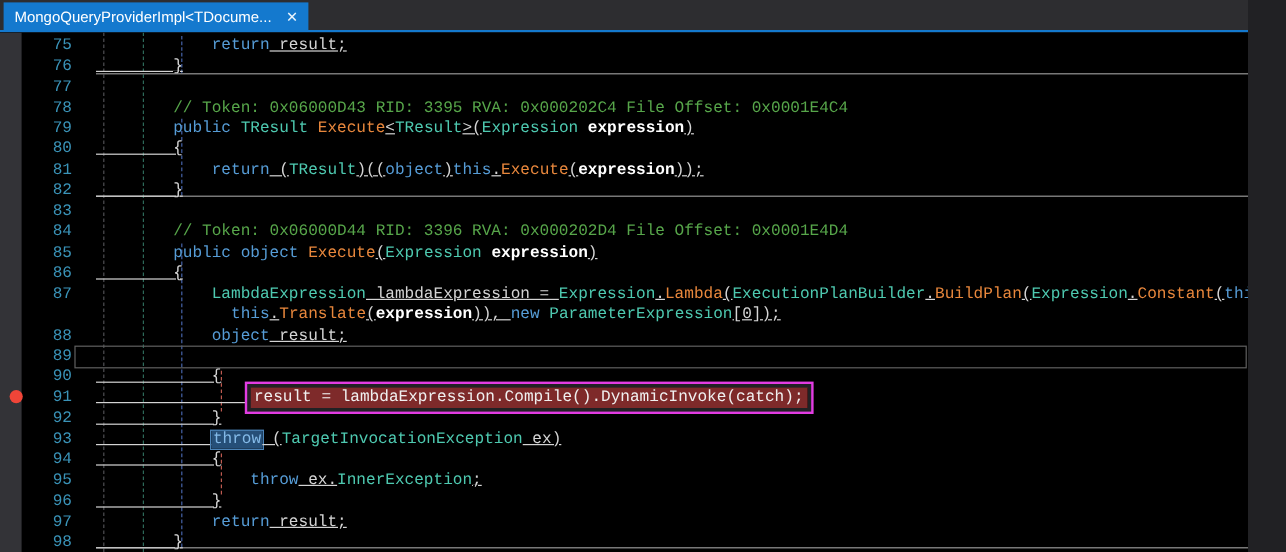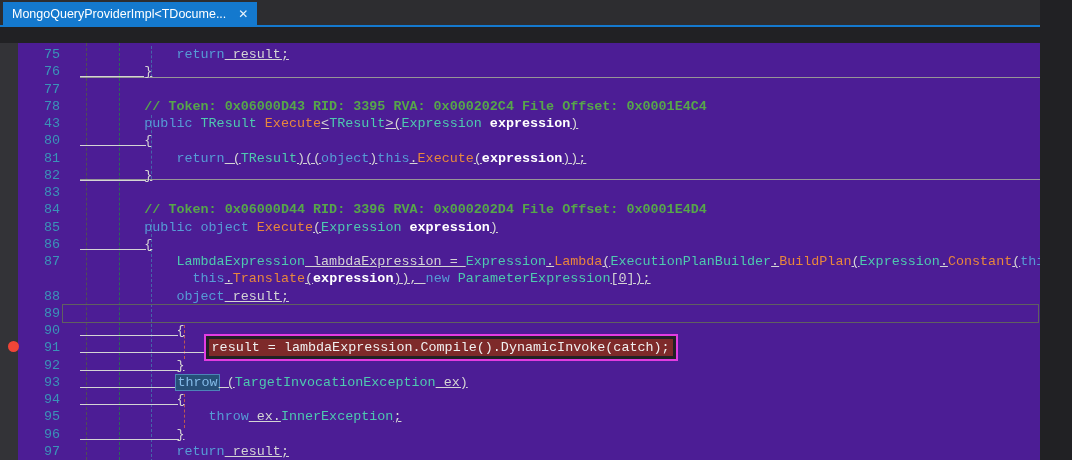--- a/index.html
+++ b/index.html
@@ -6,36 +6,36 @@
   #app{position:relative;width:1008px;height:460px;overflow:hidden;background:#212124;
        font-family:"Liberation Mono","DejaVu Sans Mono",monospace;padding-left:32px;}
   
   .tabbar{position:absolute;top:0;left:0;right:0;height:25px;background:#2D2D30;}
   .tab{position:absolute;left:3px;top:2px;height:23px;background:#1479CE;color:#fff;
        display:flex;align-items:center;padding:0 9px;
        font-family:"Liberation Sans",sans-serif;font-size:12.5px;cursor:default;}
   .tab-close{margin-left:12px;font-size:12px;line-height:12px;color:#EAF4FC;}
   .tab-underline{position:absolute;top:25px;left:0;right:0;height:2px;background:#1479CE;}
   
-  .editor{position:absolute;top:27px;left:0;right:0;bottom:0;overflow:hidden;background:#4c1d95;margin-top:16px;}
+  .editor{position:absolute;top:27px;left:0;right:0;bottom:0;overflow:hidden;background:#000000;}
   .gutter{position:absolute;left:0;top:0;bottom:0;width:18px;background:#333337;}
   .bp-dot{position:absolute;left:8px;top:298px;width:11px;height:11px;border-radius:50%;background:#F04538;}
   .guide{position:absolute;width:0;border-left:1px dashed #4F4F53;}
   .g-gray{border-color:#4F4F53;} .g-teal{border-color:#2D6959;}
   .g-blue{border-color:#4664AA;} .g-red{border-color:#BE5A50;}
   .sep{position:absolute;left:80px;right:0;height:1px;background:#969696;}
   .curline{position:absolute;left:62px;right:1px;top:260.5px;height:17px;
            border:1px solid #606060;pointer-events:none;}
   
   .rows{position:absolute;left:0;top:3px;right:0;}
   .row{position:relative;height:17.25px;line-height:17.25px;font-size:13.4px;white-space:pre;}
   .ln{position:absolute;left:18px;width:42px;top:0;text-align:right;color:#3A93B8;}
   .code{position:absolute;left:80px;top:0;white-space:pre;color:#D4D4D4;}
   .kw{color:#569CD6;} .ty{color:#4EC9B0;} .mt{color:#E8873C;}
-  .cm{color:#57A64A;font-weight:bold;} .pl{color:#D4D4D4;text-decoration:underline;} .pm{color:#FFFFFF;font-weight:bold;}
+  .cm{color:#57A64A;} .pl{color:#D4D4D4;text-decoration:underline;} .pm{color:#FFFFFF;font-weight:bold;}
   .kwbox{color:#84BAE8;background:#264F78;box-shadow:0 0 0 1px #4C84B8;padding:0 1px;}
   .hlred{color:#F0F0F0;background:#7E2A2A;padding:1px 3px;
          box-shadow:0 0 0 3px #212124,0 0 0 5px #E23CE2;}
 </style>
 </head>
 <body>
 
 <div id="app">
 
   <div class="tabbar">
@@ -60,21 +60,21 @@
 
     <div class="sep" style="top:33.5px;"></div>
     <div class="sep" style="top:135.5px;"></div>
     <div class="sep" style="top:429px;"></div>
 
     <div class="rows">
         <div class="row"><span class="ln">75</span><span class="code"><span class="kw">            return</span><span class="pl"> result;</span></span></div>
         <div class="row"><span class="ln">76</span><span class="code"><span class="pl">        }</span></span></div>
         <div class="row"><span class="ln">77</span><span class="code"></span></div>
         <div class="row"><span class="ln">78</span><span class="code"><span class="cm">        // Token: 0x06000D43 RID: 3395 RVA: 0x000202C4 File Offset: 0x0001E4C4</span></span></div>
-        <div class="row"><span class="ln">43</span><span class="code"><span class="kw">        public</span><span class="ty"> TResult</span><span class="mt"> Execute</span><span class="pl">&lt;</span><span class="ty">TResult</span><span class="pl">&gt;(</span><span class="ty">Expression</span><span class="pm"> expression</span><span class="pl">)</span></span></div>
+        <div class="row"><span class="ln">79</span><span class="code"><span class="kw">        public</span><span class="ty"> TResult</span><span class="mt"> Execute</span><span class="pl">&lt;</span><span class="ty">TResult</span><span class="pl">&gt;(</span><span class="ty">Expression</span><span class="pm"> expression</span><span class="pl">)</span></span></div>
         <div class="row"><span class="ln">80</span><span class="code"><span class="pl">        {</span></span></div>
         <div class="row"><span class="ln">81</span><span class="code"><span class="kw">            return</span><span class="pl"> (</span><span class="ty">TResult</span><span class="pl">)((</span><span class="kw">object</span><span class="pl">)</span><span class="kw">this</span><span class="pl">.</span><span class="mt">Execute</span><span class="pl">(</span><span class="pm">expression</span><span class="pl">));</span></span></div>
         <div class="row"><span class="ln">82</span><span class="code"><span class="pl">        }</span></span></div>
         <div class="row"><span class="ln">83</span><span class="code"></span></div>
         <div class="row"><span class="ln">84</span><span class="code"><span class="cm">        // Token: 0x06000D44 RID: 3396 RVA: 0x000202D4 File Offset: 0x0001E4D4</span></span></div>
         <div class="row"><span class="ln">85</span><span class="code"><span class="kw">        public object</span><span class="mt"> Execute</span><span class="pl">(</span><span class="ty">Expression</span><span class="pm"> expression</span><span class="pl">)</span></span></div>
         <div class="row"><span class="ln">86</span><span class="code"><span class="pl">        {</span></span></div>
         <div class="row"><span class="ln">87</span><span class="code"><span class="ty">            LambdaExpression</span><span class="pl"> lambdaExpression = </span><span class="ty">Expression</span><span class="pl">.</span><span class="mt">Lambda</span><span class="pl">(</span><span class="ty">ExecutionPlanBuilder</span><span class="pl">.</span><span class="mt">BuildPlan</span><span class="pl">(</span><span class="ty">Expression</span><span class="pl">.</span><span class="mt">Constant</span><span class="pl">(</span><span class="kw">this</span><span class="pl">),</span></span></div>
         <div class="row"><span class="ln"></span><span class="code"><span class="kw">              this</span><span class="pl">.</span><span class="mt">Translate</span><span class="pl">(</span><span class="pm">expression</span><span class="pl">)), </span><span class="kw">new</span><span class="ty"> ParameterExpression</span><span class="pl">[0]);</span></span></div>
         <div class="row"><span class="ln">88</span><span class="code"><span class="kw">            object</span><span class="pl"> result;</span></span></div>

